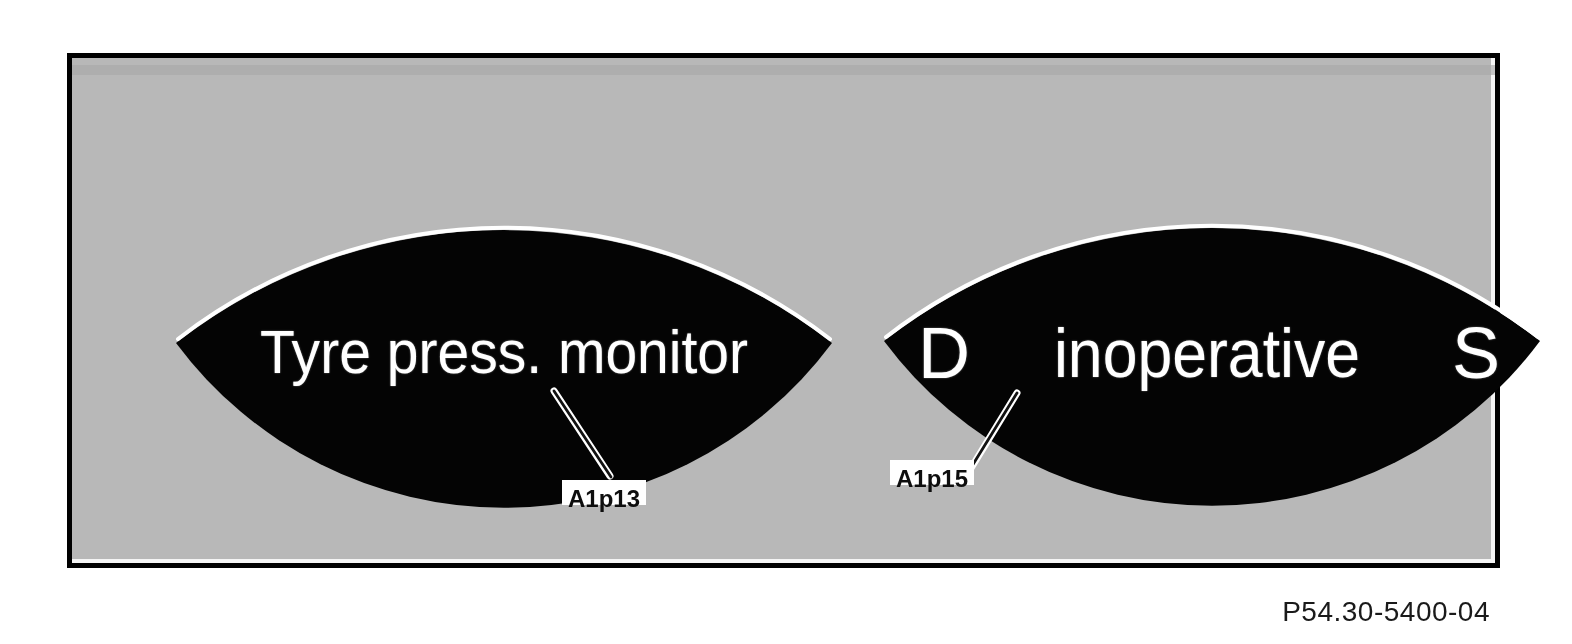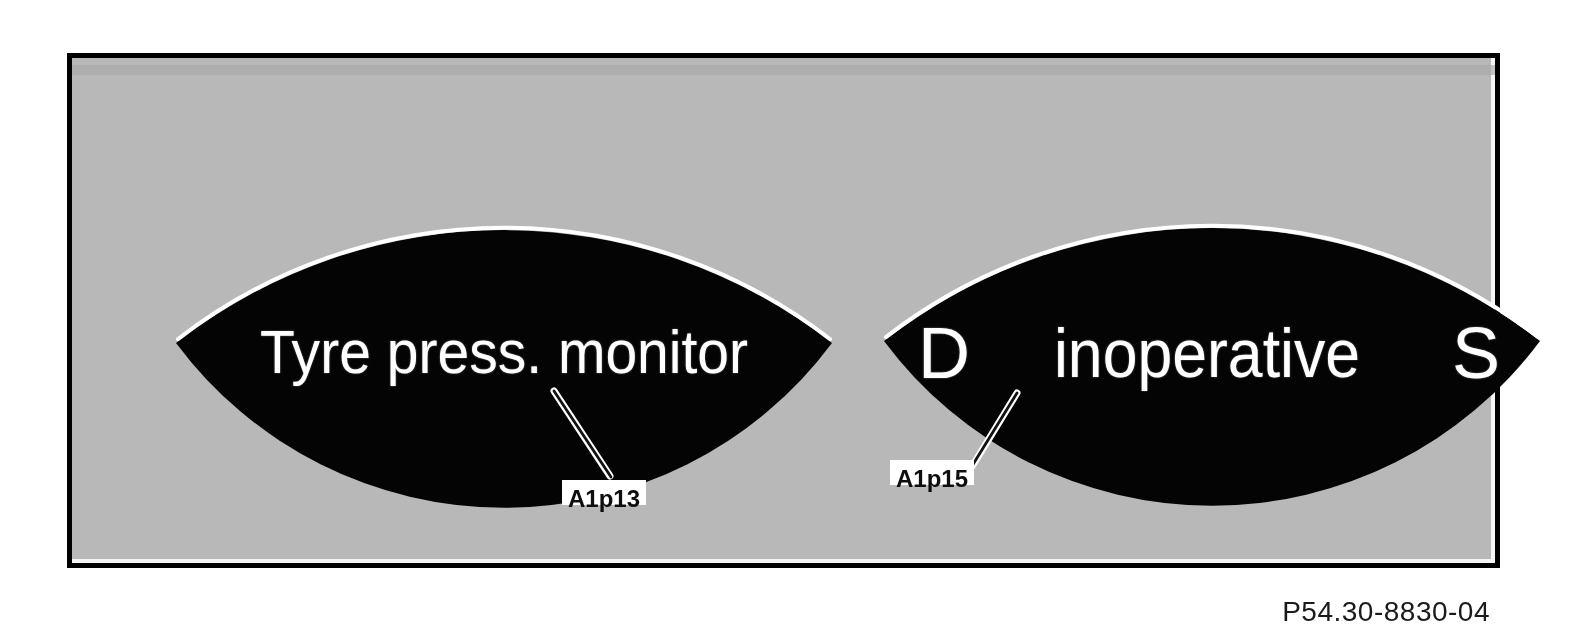--- a/index.html
+++ b/index.html
@@ -148,13 +148,13 @@
   <line class="leader-halo" x1="554" y1="391" x2="610" y2="476"></line>
   <line class="leader-core" x1="554" y1="391" x2="611" y2="477"></line>
   <line class="leader-halo" x1="1017" y1="393" x2="965" y2="478"></line>
   <line class="leader-core" x1="1017" y1="393" x2="964" y2="479"></line>
 </svg>
 
 <div class="ref-label left-label">A1p13</div>
 
 <div class="ref-label right-label">A1p15</div>
 
-<div class="figure-code">P54.30-8830-04</div>
+<div class="figure-code">P54.30-5400-04</div>
 
 </body></html>

